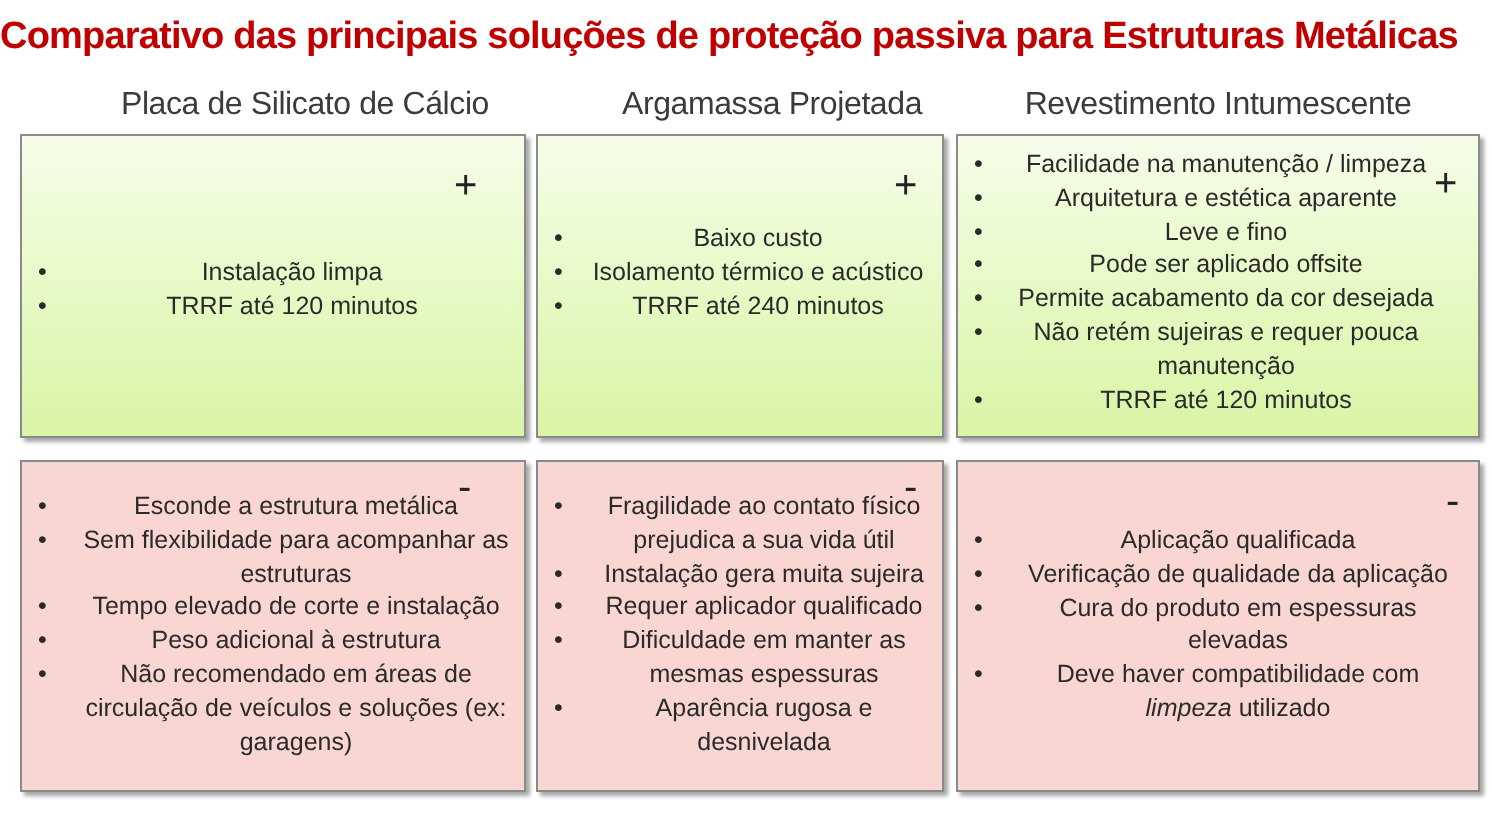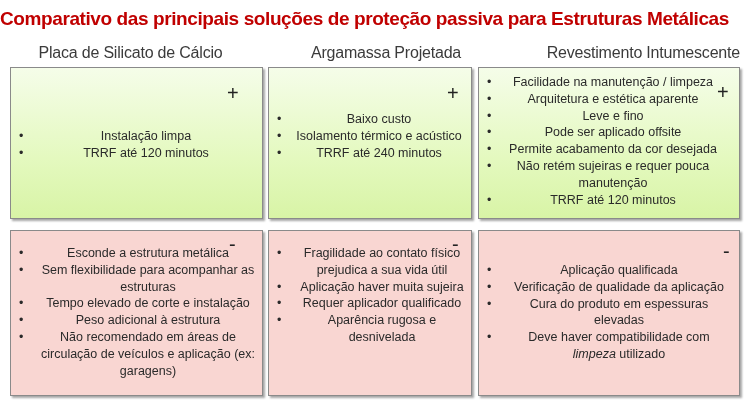--- a/index.html
+++ b/index.html
@@ -13,23 +13,23 @@
   ul{margin:0;padding:0;list-style:none;position:absolute;}
   li{position:relative;padding-left:18px;font-size:12.5px;line-height:16.8px;color:#2a2a2a;text-align:center;}
   li::before{content:"\2022";position:absolute;left:2px;top:0;color:#2a2a2a;}
   em{font-style:italic;}
 </style>
 </head>
 <body>
 
 <div class="title">Comparativo das principais soluções de proteção passiva para Estruturas Metálicas</div>
 
-<div class="colhead" style="left:4px;width:253px;">Placa de Silicato de Cálcio</div>
+<div class="colhead" style="left:26px;width:253px;">Placa de Silicato de Cálcio</div>
 <div class="colhead" style="left:284px;width:204px;">Argamassa Projetada</div>
-<div class="colhead" style="left:478px;width:262px;text-align:right;">Revestimento Intumescente</div>
+<div class="colhead" style="left:478px;width:262px;">Revestimento Intumescente</div>
 
 <div class="box pro" style="left:10px;top:67px;width:253px;height:152px;">
   <div class="sign" style="left:216px;top:15px;">+</div>
   <ul style="left:6px;top:60px;width:240px;">
     <li>Instalação limpa</li>
     <li>TRRF até 120 minutos</li>
   </ul>
 </div>
 
 <div class="box pro" style="left:268px;top:67px;width:204px;height:152px;">
@@ -54,30 +54,31 @@
   </ul>
 </div>
 
 <div class="box con" style="left:10px;top:230px;width:253px;height:166px;">
   <div class="sign" style="left:218px;top:3px;">-</div>
   <ul style="left:6px;top:14px;width:244px;">
     <li>Esconde a estrutura metálica</li>
     <li>Sem flexibilidade para acompanhar as estruturas</li>
     <li>Tempo elevado de corte e instalação</li>
     <li>Peso adicional à estrutura</li>
-    <li>Não recomendado em áreas de circulação de veículos e aplicação (ex: garagens)</li>
+    <li>Não recomendado em áreas de circulação de veículos e soluções (ex: garagens)</li>
   </ul>
 </div>
 
 <div class="box con" style="left:268px;top:230px;width:204px;height:166px;">
   <div class="sign" style="left:183px;top:3px;">-</div>
   <ul style="left:6px;top:14px;width:196px;">
     <li>Fragilidade ao contato físico prejudica a sua vida útil</li>
-    <li>Aplicação haver muita sujeira</li>
+    <li>Instalação gera muita sujeira</li>
     <li>Requer aplicador qualificado</li>
+    <li>Dificuldade em manter as mesmas espessuras</li>
     <li>Aparência rugosa e desnivelada</li>
   </ul>
 </div>
 
 <div class="box con" style="left:478px;top:230px;width:262px;height:166px;">
   <div class="sign" style="left:244px;top:10px;">-</div>
   <ul style="left:6px;top:31px;width:250px;">
     <li>Aplicação qualificada</li>
     <li>Verificação de qualidade da aplicação</li>
     <li>Cura do produto em espessuras elevadas</li>

